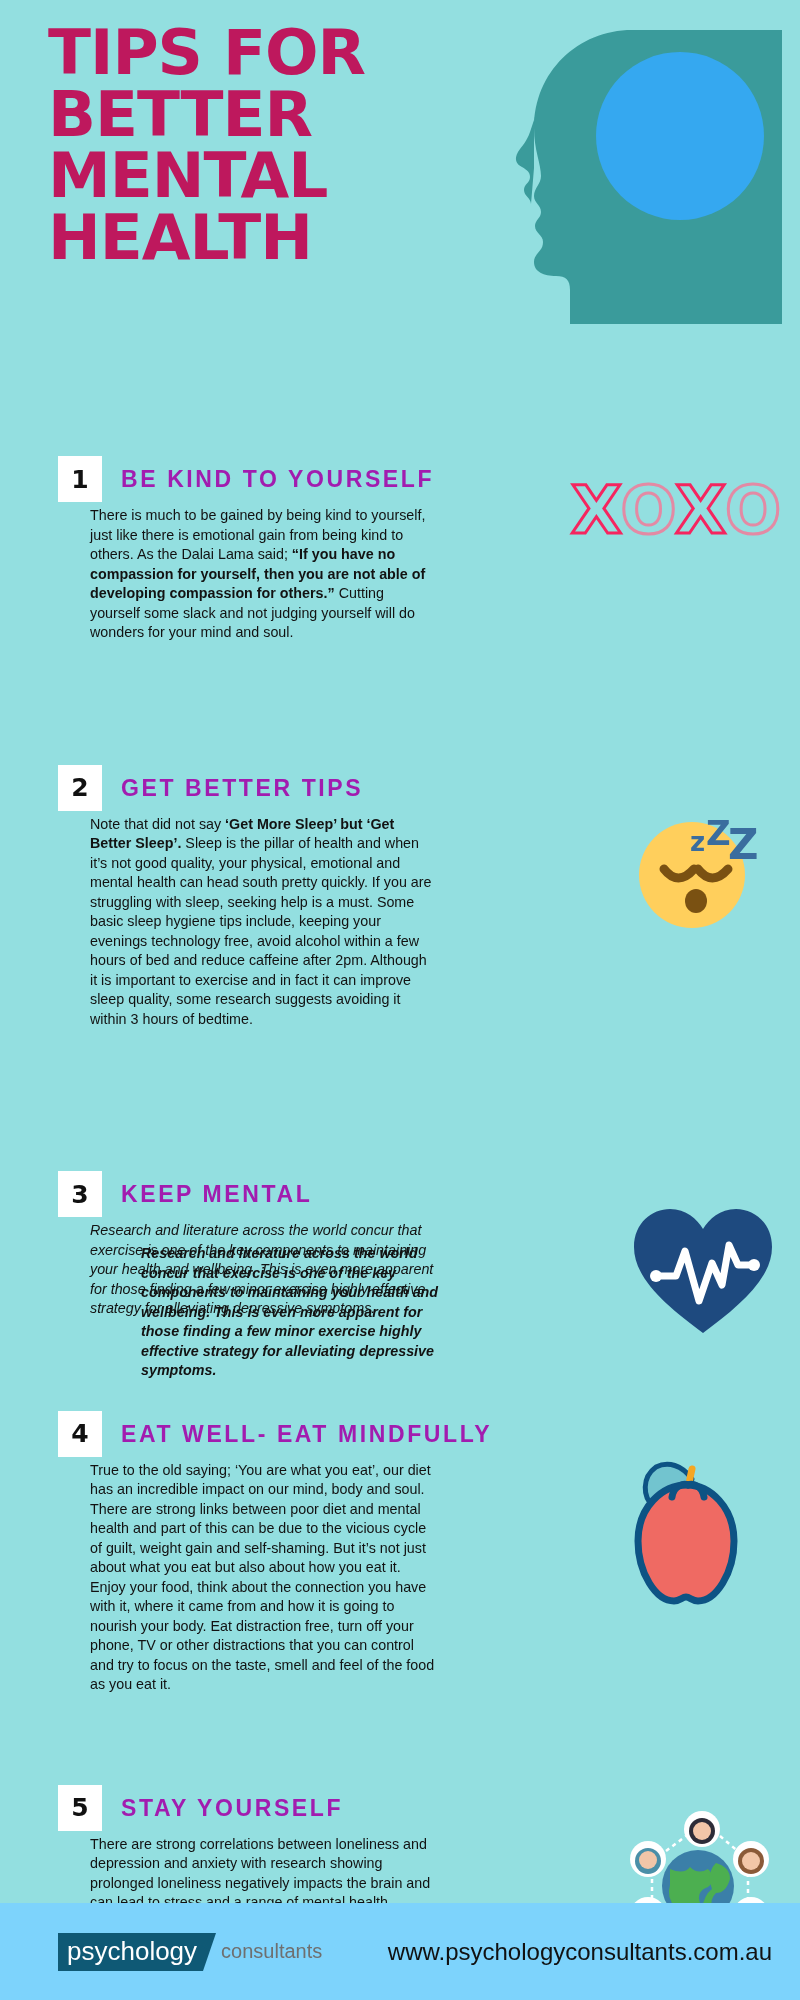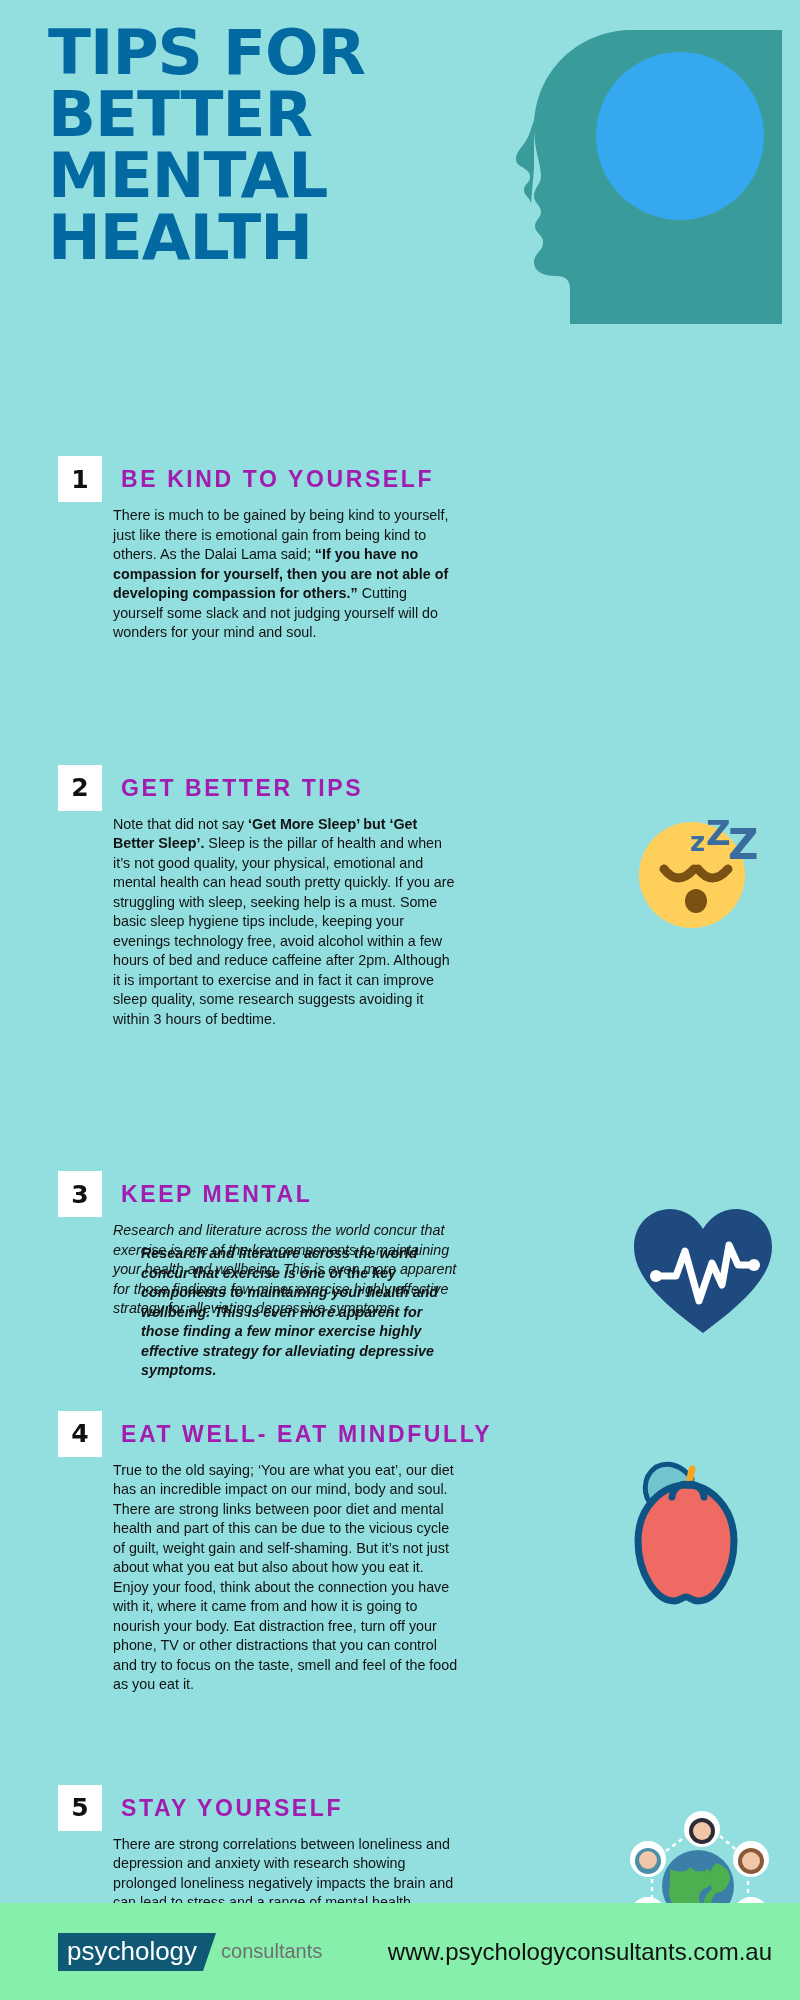--- a/index.html
+++ b/index.html
@@ -19,21 +19,21 @@
 
   
   .header {
     position: relative;
     height: 360px;
   }
   .title {
     position: absolute;
     left: 48px;
     top: 22px;
-    color: #0369a1;
+    color: #be185d;
     font-family: "DejaVu Sans", sans-serif;
     font-weight: bold;
     font-size: 63px;
     line-height: 0.98;
     letter-spacing: -1px;
     white-space: pre-line;
   }
   .head-art {
     position: absolute;
     right: 18px;
@@ -67,21 +67,21 @@
     margin-left: 63px;
     color: #a21caf;
     font-family: Liberation Sans, sans-serif;
     font-weight: bold;
     font-size: 23px;
     letter-spacing: 2.6px;
     line-height: 46px;
     white-space: nowrap;
   }
   .body-text {
-    margin-left: 55px;
+    margin-left: 32px;
     margin-top: 4px;
     width: 345px;
     color: #121212;
     font-family: "Liberation Sans", sans-serif;
     font-size: 14.3px;
     line-height: 19.5px;
     text-align: left;
   }
   .body-text b { font-weight: bold; }
 
@@ -103,21 +103,21 @@
   }
   .xoxo .o { -webkit-text-stroke: 3px #e38aa4; }
 
   
   .footer {
     position: absolute;
     left: 0;
     bottom: 0;
     width: 800px;
     height: 97px;
-    background: #86efac;
+    background: #7dd3fc;
     display: flex;
     align-items: center;
   }
   .logo-wrap {
     margin-left: 58px;
     display: flex;
     align-items: stretch;
     height: 38px;
   }
   .logo-main {
@@ -170,20 +170,23 @@
         <path d="M52 104 c 0 -8 1 -10 2 -14 l -6 18 c -3 9 -8 14 -12 20 c -4 7 -2 12 4 15 c 5 3 8 5 8 10 c 0 6 -6 7 -6 13 c 0 6 7 8 7 14 l 3 -36 Z" fill="#3a9b9b"></path>
         <circle cx="198" cy="112" r="84" fill="#35a8f0"></circle>
       </svg>
     </div>
   </div>
 
   <div class="section" style="margin-top:96px;">
     <div class="num-box">1</div>
     <div class="sec-title">BE KIND TO YOURSELF</div>
     <div class="body-text"><span>There is much to be gained by being kind to yourself, just like there is emotional gain from being kind to others.  As the Dalai Lama said;  </span><b>“If you have no compassion for yourself, then you are not able of developing compassion for others.”</b><span> Cutting yourself some slack and not judging yourself will do wonders for your mind and soul.</span></div>
+    <div class="art" style="top:22px; right:18px;">
+      <div class="xoxo"><span>X</span><span class="o">O</span><span>X</span><span class="o">O</span></div>
+    </div>
   </div>
 
   <div class="section" style="margin-top:122px;">
     <div class="num-box">2</div>
     <div class="sec-title">GET BETTER TIPS</div>
     <div class="body-text"><span>Note that did not say </span><b>‘Get More Sleep’ but ‘Get Better Sleep’.</b><span> Sleep is the pillar of health and when it’s not good quality, your physical, emotional and mental health can head south pretty quickly. If you are struggling with sleep, seeking help is a must. Some basic sleep hygiene tips include, keeping your evenings technology free, avoid alcohol within a few hours of bed and reduce caffeine after 2pm.  Although it is important to exercise and in fact it can improve sleep quality, some research suggests avoiding it within 3 hours of bedtime.</span></div>
     <div class="art" style="top:38px; right:24px;">
       <svg width="152" height="128" viewBox="0 0 152 128">
         <circle cx="68" cy="72" r="53" fill="#ffcf5c"></circle>
         <path d="M40 66 q 14 18 30 0" stroke="#7a5112" stroke-width="9" fill="none" stroke-linecap="round"></path>

